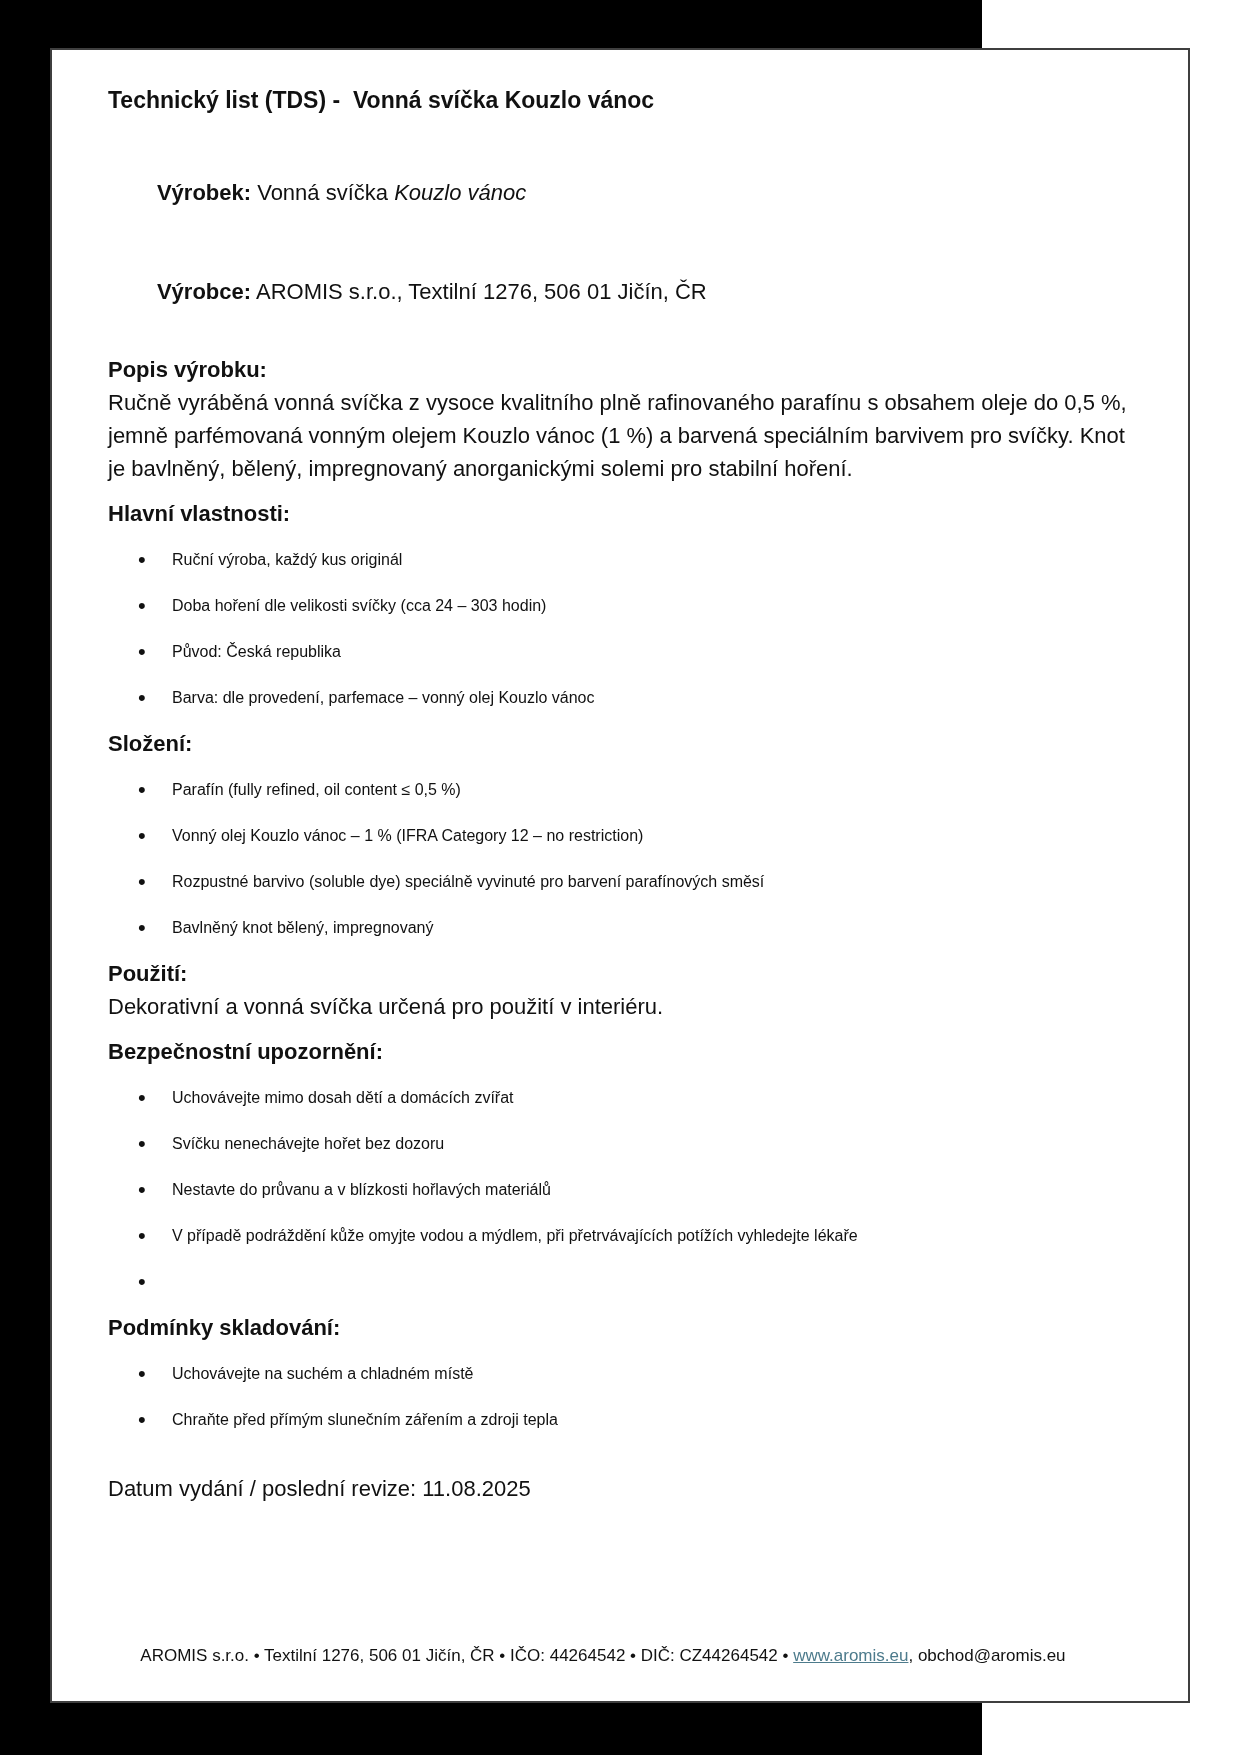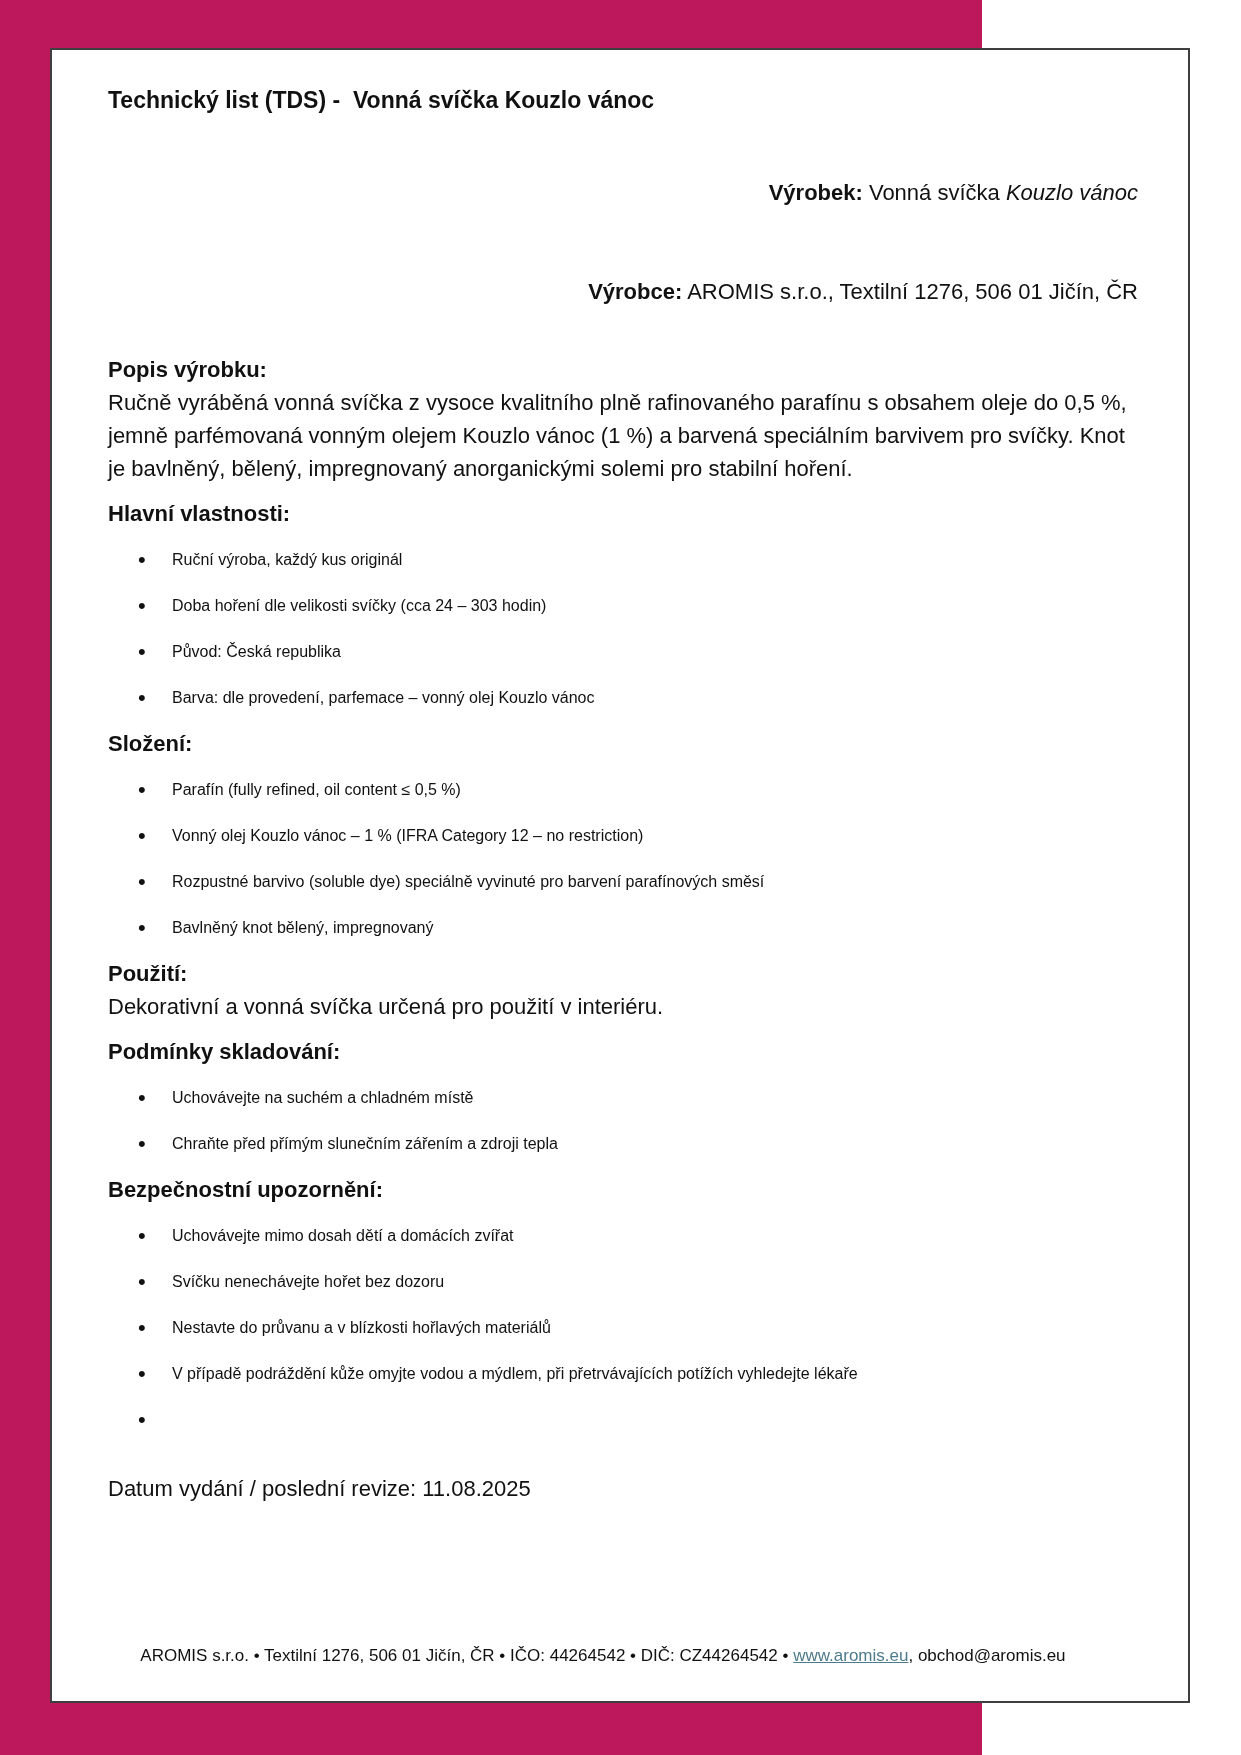--- a/index.html
+++ b/index.html
@@ -6,21 +6,21 @@
   html, body {
     margin: 0;
     padding: 0;
     background: #ffffff;
     font-family: "Liberation Sans", "DejaVu Sans", sans-serif;
     color: #111111;
   }
   .canvas {
     width: 982px;
     min-height: 1755px;
-    background: #be185d;
+    background: #000000;
     position: relative;
   }
   .page {
     position: absolute;
     left: 50px;
     top: 48px;
     width: 1140px;
     height: 1655px;
     box-sizing: border-box;
     border: 2px solid #3f3f3f;
@@ -31,21 +31,20 @@
   .doc-title {
     font-size: 23px;
     font-weight: bold;
     line-height: 33px;
     margin: 0 0 26px 0;
   }
   .info-line {
     font-size: 22px;
     line-height: 33px;
     margin: 0;
-    text-align: right;
   }
   .info-block { margin-bottom: 12px; }
   .b { font-weight: bold; }
   .i { font-style: italic; }
   a.doc-link {
     color: #4d7b8c;
     text-decoration: underline;
     cursor: pointer;
   }
   h2.sec-heading {
@@ -136,35 +135,35 @@
         <li>Bavlněný knot bělený, impregnovaný</li>
       </ul>
     </section>
 
     <section>
       <h2 class="sec-heading">Použití:</h2>
       <p class="sec-body">Dekorativní a vonná svíčka určená pro použití v interiéru.</p>
     </section>
 
     <section>
-      <h2 class="sec-heading">Podmínky skladování:</h2>
-      <ul class="sec-list">
-        <li>Uchovávejte na suchém a chladném místě</li>
-        <li>Chraňte před přímým slunečním zářením a zdroji tepla</li>
-      </ul>
-    </section>
-
-    <section>
       <h2 class="sec-heading">Bezpečnostní upozornění:</h2>
       <ul class="sec-list">
         <li>Uchovávejte mimo dosah dětí a domácích zvířat</li>
         <li>Svíčku nenechávejte hořet bez dozoru</li>
         <li>Nestavte do průvanu a v blízkosti hořlavých materiálů</li>
         <li>V případě podráždění kůže omyjte vodou a mýdlem, při přetrvávajících potížích vyhledejte lékaře</li>
         <li></li>
+      </ul>
+    </section>
+
+    <section>
+      <h2 class="sec-heading">Podmínky skladování:</h2>
+      <ul class="sec-list">
+        <li>Uchovávejte na suchém a chladném místě</li>
+        <li>Chraňte před přímým slunečním zářením a zdroji tepla</li>
       </ul>
     </section>
 
     <p class="revision-line">Datum vydání / poslední revize: 11.08.2025</p>
 
     <div class="page-footer pre">
       <span>AROMIS s.r.o. • Textilní 1276, 506 01 Jičín, ČR • IČO: 44264542 • DIČ: CZ44264542 • </span><a class="doc-link">www.aromis.eu</a><span>, obchod@aromis.eu</span>
     </div>
 
   </div>

